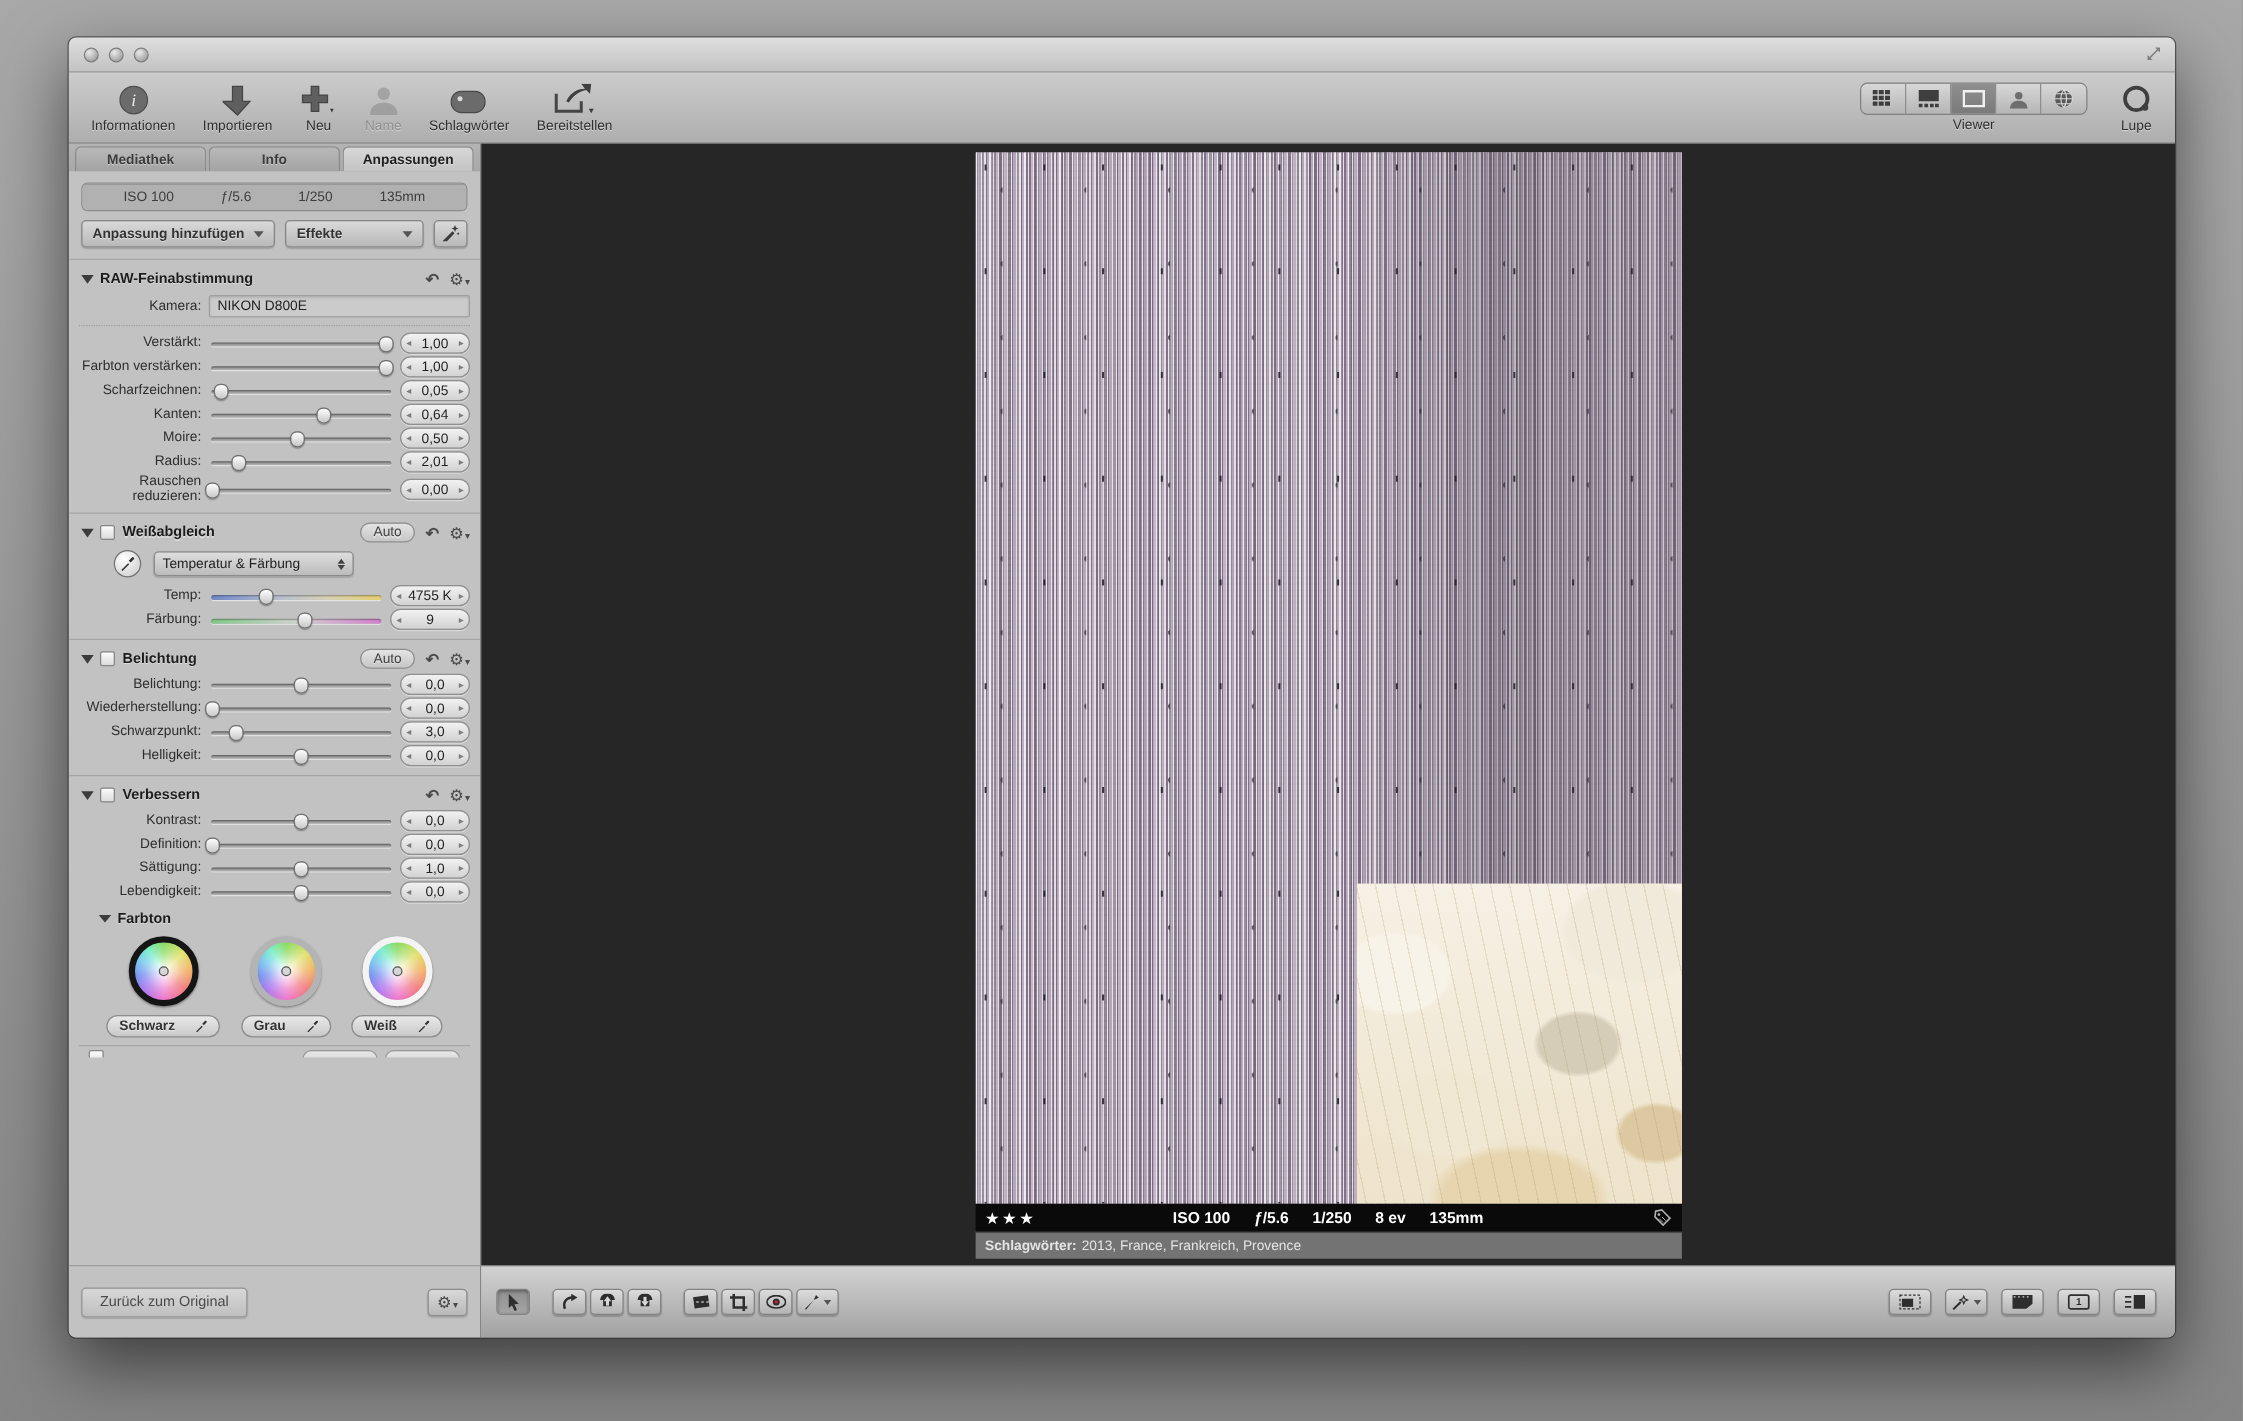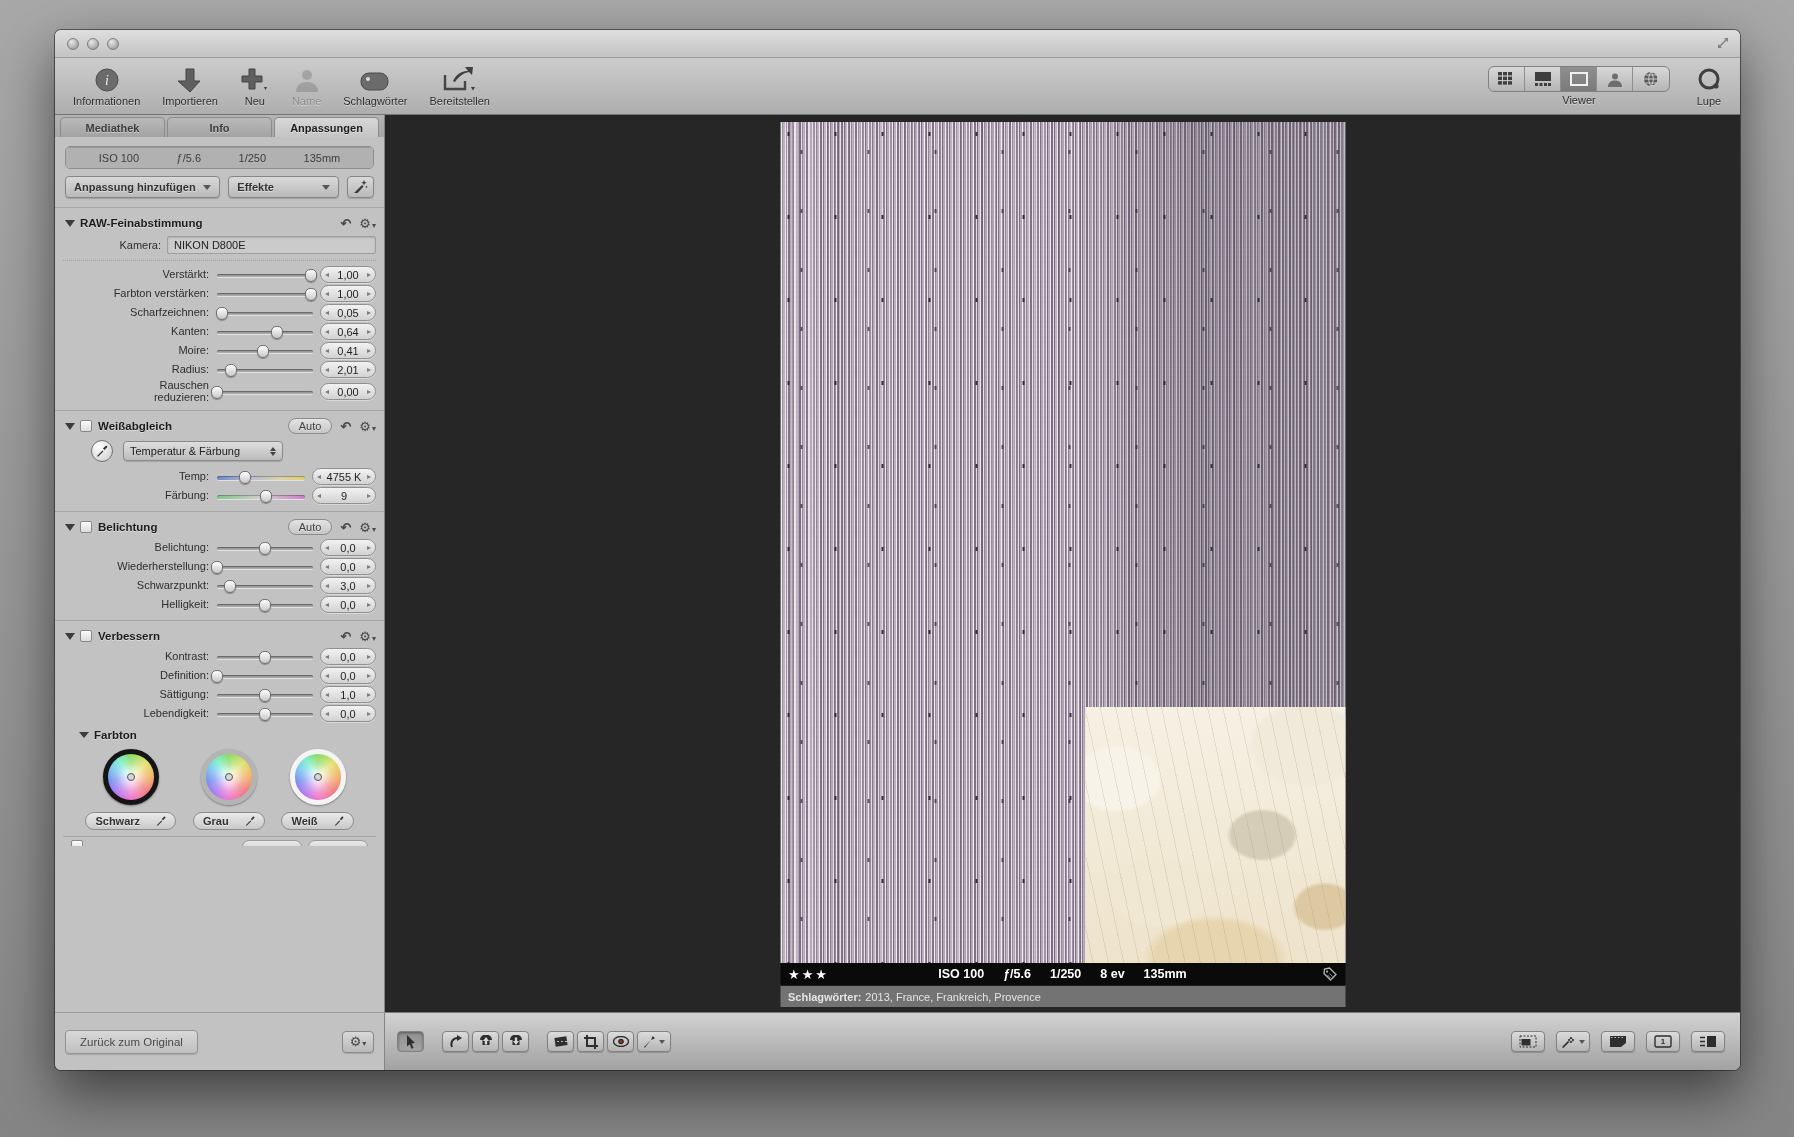--- a/index.html
+++ b/index.html
@@ -103,21 +103,21 @@
     text-shadow:0 1px 0 rgba(255,255,255,.4); }
   .sec-head .spacer { flex:1; }
   .auto-pill { font-size:11px; color:#3f3f3f; border:1px solid #8d8d8d; border-radius:9px;
     padding:1px 10px; background:linear-gradient(180deg,#e4e4e4,#c6c6c6); margin-right:8px;
     text-shadow:0 1px 0 rgba(255,255,255,.5); }
   .undo-glyph { font-size:13px; color:#4a4a4a; margin-right:8px; font-weight:bold; }
   .gear-glyph { font-size:13px; color:#4a4a4a; }
   .gear-glyph:after { content:"▾"; font-size:8px; color:#4a4a4a; margin-left:1px; }
 
   
-  .adj-row { display:flex; align-items:center; min-height:19px; padding:1px 0;margin-left:48px; }
+  .adj-row { display:flex; align-items:center; min-height:19px; padding:1px 0; }
   .adj-label { width:104px; flex:0 0 104px; text-align:right; font-size:11px; color:#2e2e2e;
     padding-right:6px; line-height:11.5px; }
   .trackzone { flex:1; position:relative; height:16px; }
   .track { position:absolute; left:2px; right:2px; top:7px; height:3px; border-radius:2px;
     background:linear-gradient(180deg,#8a8a8a,#b2b2b2);
     box-shadow:inset 0 1px 1px rgba(0,0,0,.3), 0 1px 0 rgba(255,255,255,.5); }
   .track.track-temp { height:4px;
     background:linear-gradient(90deg,#7188c8,#b9bfd0 40%,#d8d2b2 70%,#e5cf6e); }
   .track.track-tint { height:4px;
     background:linear-gradient(90deg,#83c788,#cfd2cf 50%,#d27fcc); }
@@ -481,21 +481,21 @@
                   </span>
               </div>
 
               <div class="adj-row">
                 <span class="adj-label">Moire:</span>
                 <span class="trackzone">
                   <span class="track"></span>
                   <span class="thumb" style="left: 48%;"></span>
                 </span>
                 <span class="value-pill">
-                    <span>0,41</span>
+                    <span>0,50</span>
                   </span>
               </div>
 
               <div class="adj-row">
                 <span class="adj-label">Radius:</span>
                 <span class="trackzone">
                   <span class="track"></span>
                   <span class="thumb" style="left: 16%;"></span>
                 </span>
                 <span class="value-pill">

